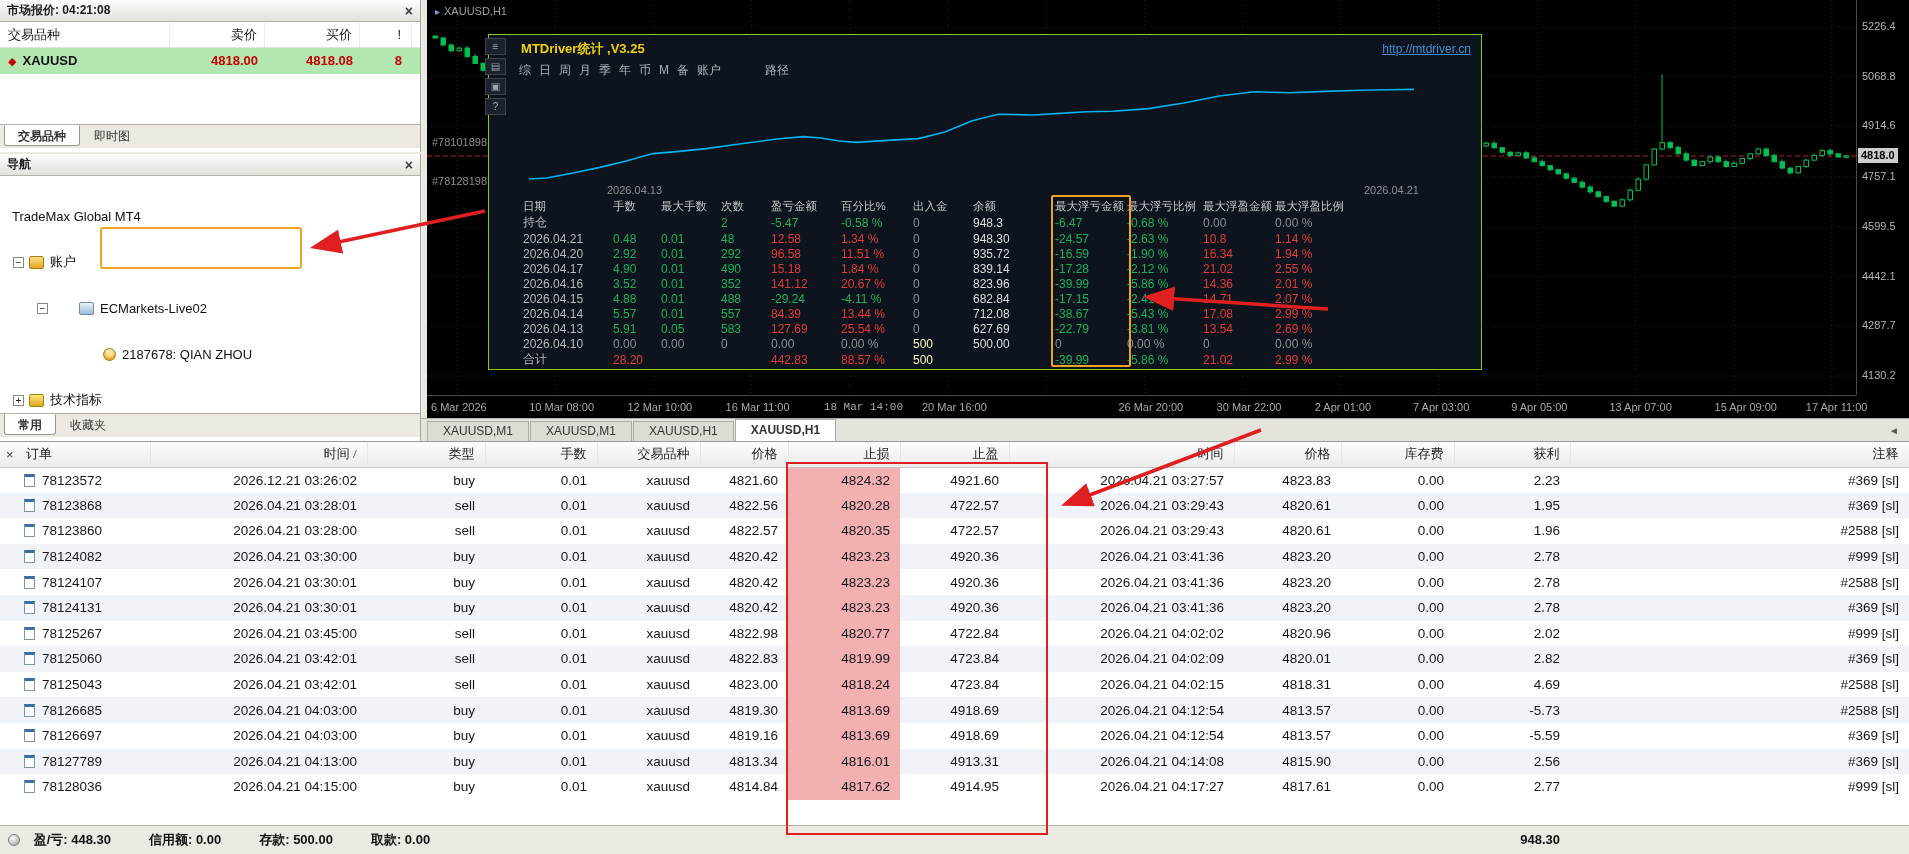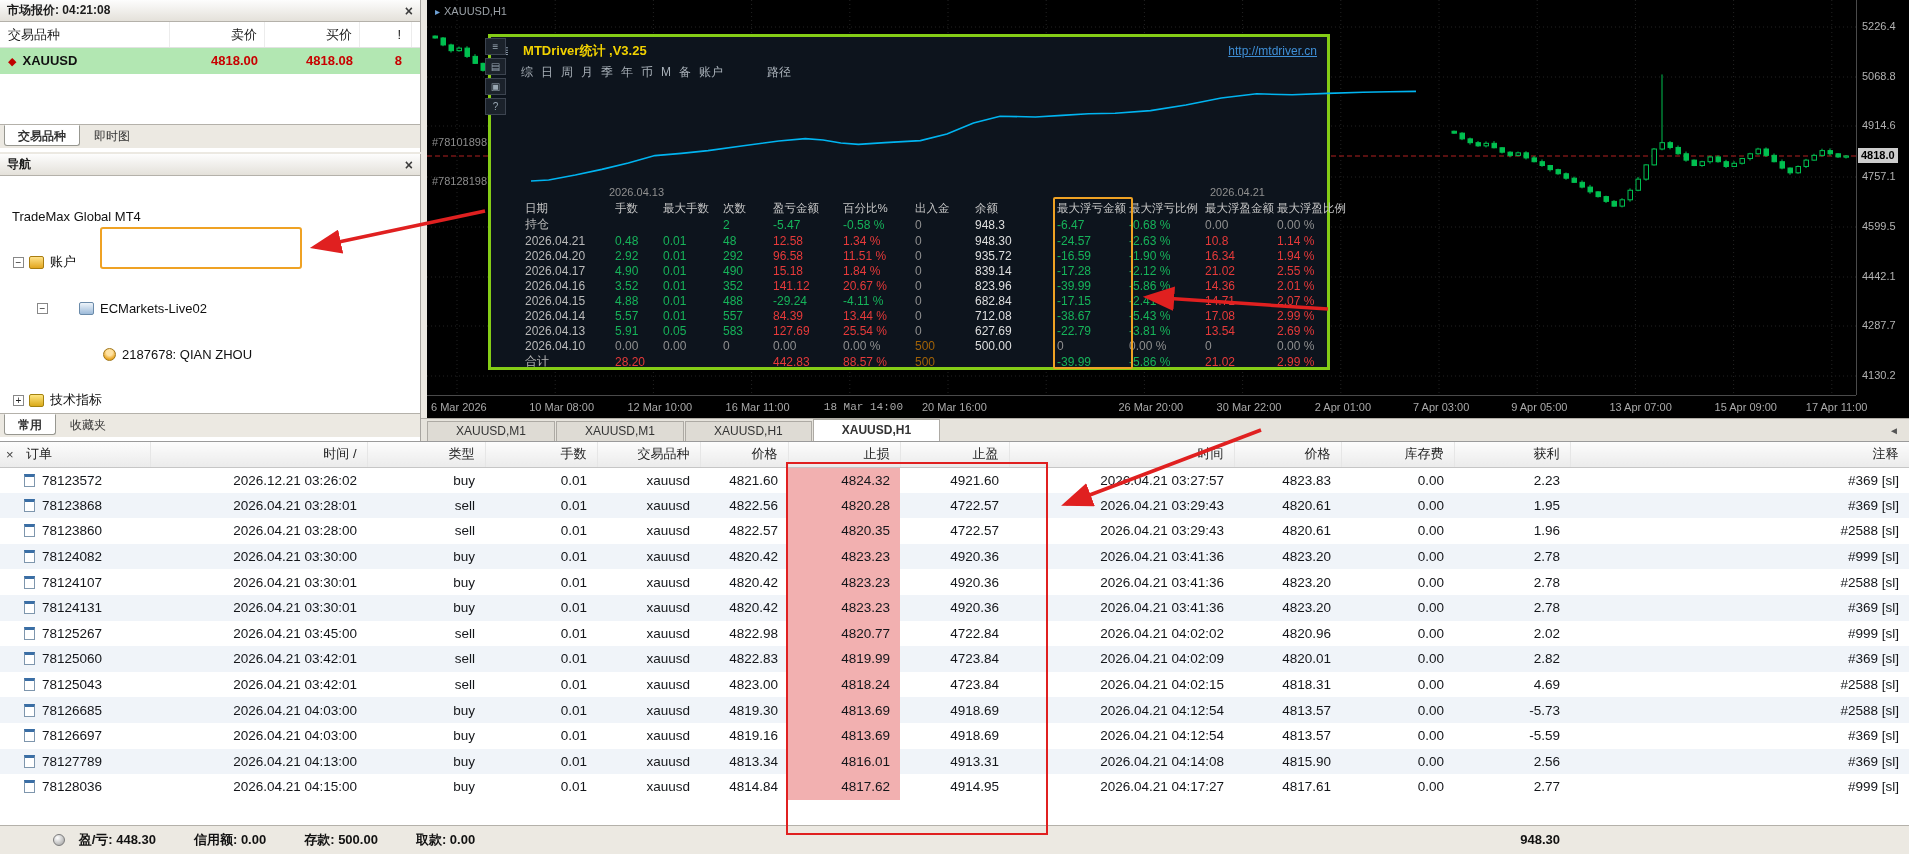--- a/index.html
+++ b/index.html
@@ -47,61 +47,61 @@
   .trade-label{position:absolute;left:5px;font-size:11px;color:#8c8c8c;white-space:nowrap;}
   #icon-stack{position:absolute;left:58px;top:38px;z-index:12;display:flex;flex-direction:column;}
   .istk{width:21px;height:17px;margin-bottom:3px;background:#1b222b;border:1px solid #3c4450;color:#9aa8b4;font-size:10px;line-height:15px;text-align:center;}
   #price-axis{position:absolute;right:0;top:0;width:53px;height:395px;background:#000;border-left:1px solid #4a4a4a;}
   .pa{position:absolute;left:5px;font-size:11px;color:#b2b2b2;}
   #price-current{position:absolute;left:1px;top:148px;background:#cdcdcd;color:#000;font-size:11px;font-weight:bold;line-height:15px;padding:0 3px;}
   #time-axis{position:absolute;left:0;bottom:0;width:1429px;height:23px;background:#000;border-top:1px solid #4a4a4a;}
   .tx{position:absolute;top:5px;font-size:11px;color:#a9a9a9;white-space:nowrap;}
 
   #chart-tabs{position:absolute;left:421px;top:418px;width:1488px;height:23px;background:#e6e3dc;border-top:1px solid #b0ada6;display:flex;align-items:flex-end;padding-left:6px;}
-  .chart-tab{height:20px;line-height:19px;padding:0 28px;font-size:12px;color:#333;background:#dedbd4;border:1px solid #adaaa4;border-bottom:none;margin-right:1px;}
+  .chart-tab{height:20px;line-height:19px;padding:0 15px;font-size:12px;color:#333;background:#dedbd4;border:1px solid #adaaa4;border-bottom:none;margin-right:1px;}
   .chart-tab.active{background:#fff;font-weight:bold;height:22px;line-height:21px;}
   #tab-scroll{margin-left:auto;margin-right:10px;font-size:10px;color:#555;align-self:center;}
 
   
-  #mtdriver{position:absolute;left:61px;top:34px;width:842px;height:336px;background:#0d141d;border:3px solid #84cc16;z-index:10;}
+  #mtdriver{position:absolute;left:61px;top:34px;width:994px;height:336px;background:#0d141d;border:1px solid #84cc16;z-index:10;}
   .md-title-row{position:absolute;left:0;top:2px;right:0;height:24px;display:flex;align-items:center;padding:0 10px 0 8px;}
   .md-burger{color:#8a98a8;font-size:12px;margin-right:14px;}
   .md-title{color:#f2d200;font-size:13px;font-weight:bold;}
   .md-url{margin-left:auto;color:#3f8fd6;font-size:12px;text-decoration:underline;}
   .md-menu{position:absolute;left:30px;top:27px;height:18px;font-size:12px;color:#aab2ba;}
   .md-menu span{margin-right:8px;}
   .md-menu .md-path{margin-left:36px;}
   #md-curve{position:absolute;left:22px;top:46px;}
   .md-date{position:absolute;top:149px;font-size:11px;color:#8f8f8f;}
   .md-date.l{left:118px;}
   .md-date.r{right:62px;}
   #md-table{position:absolute;left:34px;top:164px;border-collapse:collapse;table-layout:fixed;width:830px;}
   #md-table th{font-size:11.5px;font-weight:normal;color:#c6c6c6;text-align:left;height:15px;white-space:nowrap;overflow:visible;}
   #md-table td{font-size:12px;height:15px;text-align:left;white-space:nowrap;padding-right:2px;}
-  .s-lbl{color:#b9b9b9;}.s-grn{color:#16b35a;}.s-red{color:#e63a3a;}.s-yel{color:#a16207;margin-left:18px;}.s-wht{color:#dedede;}.s-gray{color:#8f8f8f;}
+  .s-lbl{color:#b9b9b9;}.s-grn{color:#16b35a;}.s-red{color:#e63a3a;}.s-yel{color:#fef9c3;margin-left:18px;}.s-wht{color:#dedede;}.s-gray{color:#8f8f8f;}
   #md-box{position:absolute;left:562px;top:160px;width:80px;height:172px;border:2px solid #efa224;border-radius:2px;}
 
   
   #orders-panel{position:absolute;left:0;top:441px;width:1909px;height:384px;background:#fff;border-top:1px solid #9a9a9a;}
   .op-close{position:absolute;left:6px;top:5px;font-size:13px;color:#444;z-index:3;}
   #orders-table{border-collapse:collapse;table-layout:fixed;width:1909px;}
-  #orders-table th{height:25px;font-size:13px;font-weight:normal;color:#222;background:linear-gradient(#fcfcfc,#ebebeb);border-bottom:1px solid #c6c6c6;border-right:1px solid #e6e6e6;text-align:right;padding-right:10px;white-space:nowrap;}
+  #orders-table th{height:25px;font-size:13px;font-weight:normal;color:#222;background:linear-gradient(#fcfcfc,#ebebeb);border-bottom:1px solid #c6c6c6;border-right:1px solid #e6e6e6;text-align:right;padding-right:10px;white-space:nowrap;font-family:Liberation Serif, serif;}
   #orders-table th.c0{text-align:left;padding-left:26px;}
   #orders-table td{height:25.6px;font-size:13.5px;color:#14161a;text-align:right;padding-right:10px;white-space:nowrap;overflow:hidden;}
   #orders-table td.c0{text-align:left;padding-left:24px;}
   #orders-table tbody tr:nth-child(even){background:#f0f4f9;}
   .doc-icon{display:inline-block;width:11px;height:13px;background:#fff;border:1px solid #7e96ad;border-top:3px solid #3a6ea5;vertical-align:-2px;margin-right:7px;}
   .t-buy{color:#0d2f9e;}
   .t-sell{color:#c40000;}
   .sl-cell{background:#f2b0b0 !important;color:#3a1010;}
   .p-pos{color:#103a9e;}
   .p-neg{color:#c80000;}
 
   
-  #status-bar{position:absolute;left:0;top:825px;width:1909px;height:29px;background:#ece9e2;border-top:1px solid #b4b1aa;line-height:28px;font-size:13px;color:#111;padding-left:45px;}
+  #status-bar{position:absolute;left:0;top:825px;width:1909px;height:29px;background:#ece9e2;border-top:1px solid #b4b1aa;line-height:28px;font-size:13px;color:#111;}
   .sb-icon{display:inline-block;width:12px;height:12px;border-radius:50%;background:radial-gradient(circle at 35% 30%,#ffffff,#9b9b9b);border:1px solid #7c7c7c;margin:0 10px 0 8px;vertical-align:-2px;}
   .sb-item{font-weight:bold;margin-right:38px;}
   #sb-total{position:absolute;left:1460px;width:100px;text-align:right;font-weight:bold;}
 
   
   #ec-box{position:absolute;left:100px;top:227px;width:202px;height:42px;border:2px solid #efa224;border-radius:3px;z-index:40;}
   #sltp-box{position:absolute;left:786px;top:462px;width:262px;height:373px;border:2px solid #e02020;z-index:40;}
   #arrows{position:absolute;left:0;top:0;z-index:60;pointer-events:none;}
 </style>
 </head>

